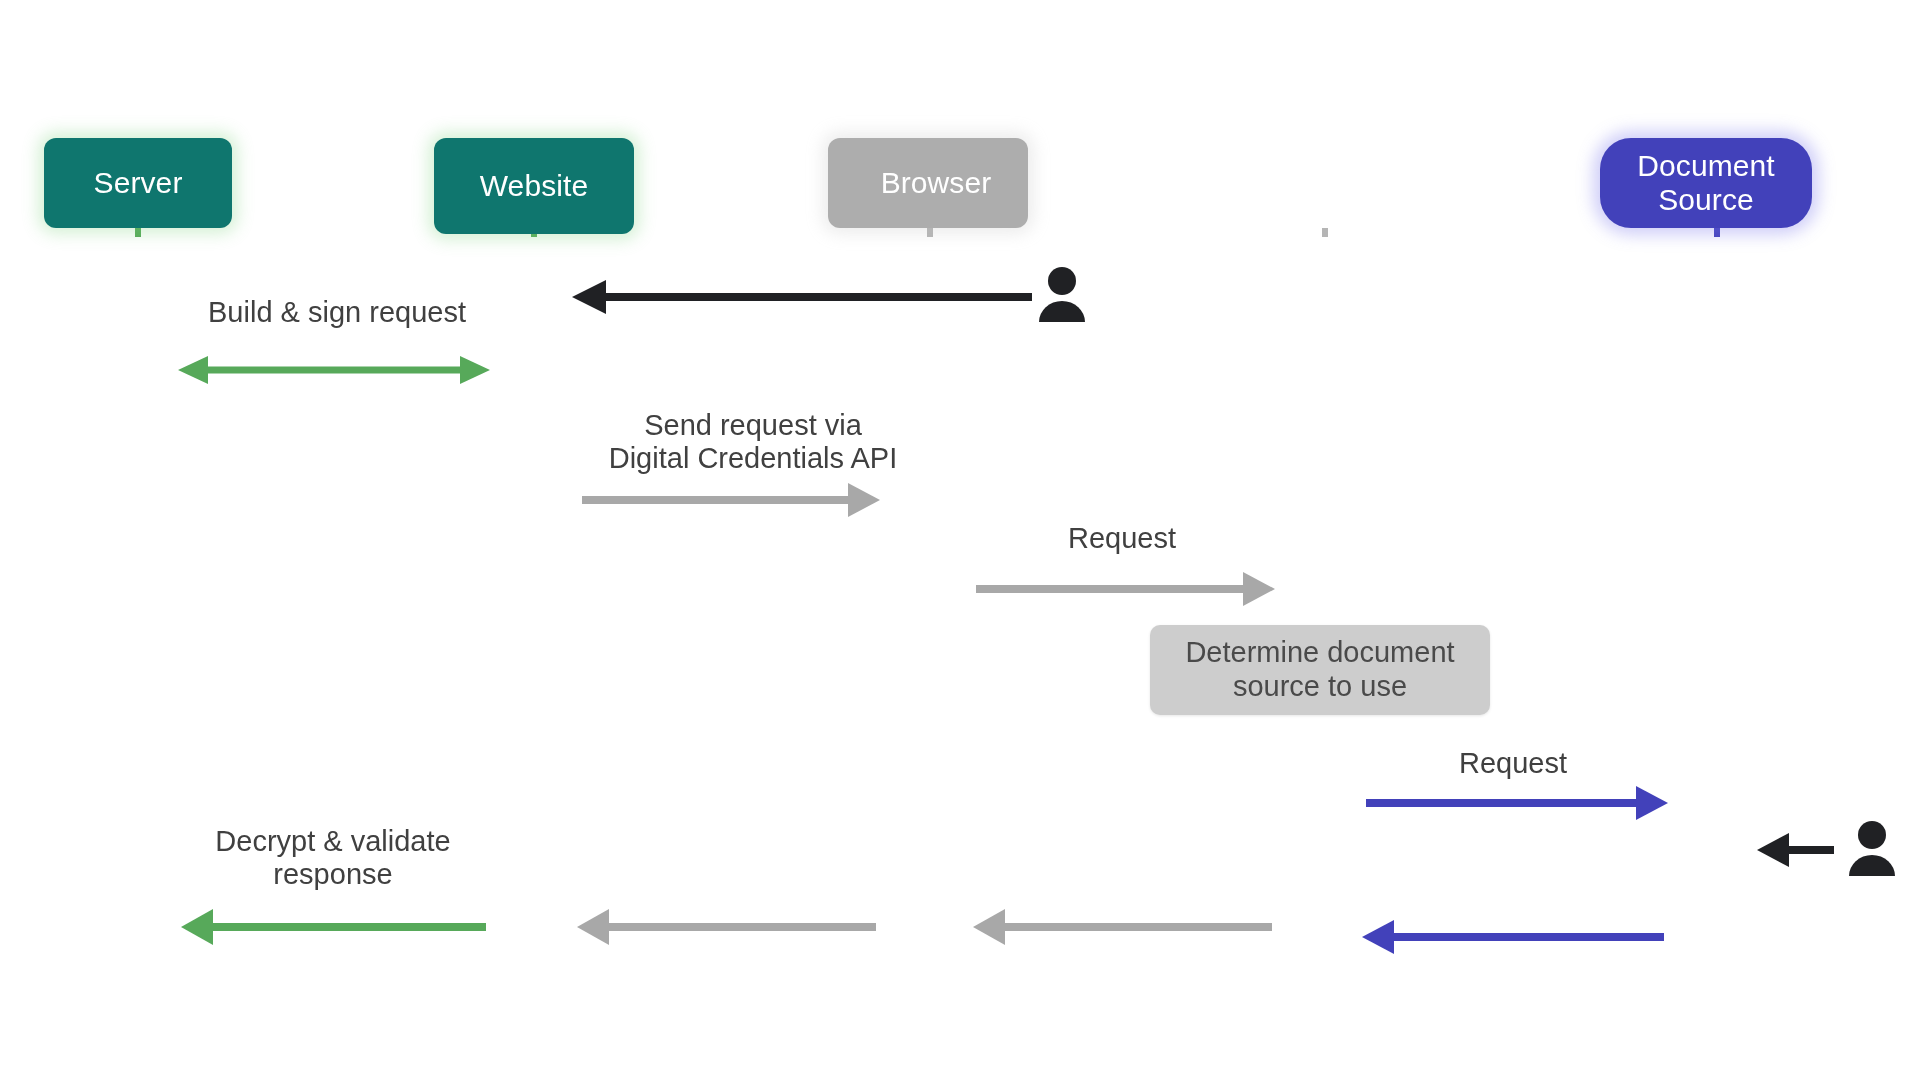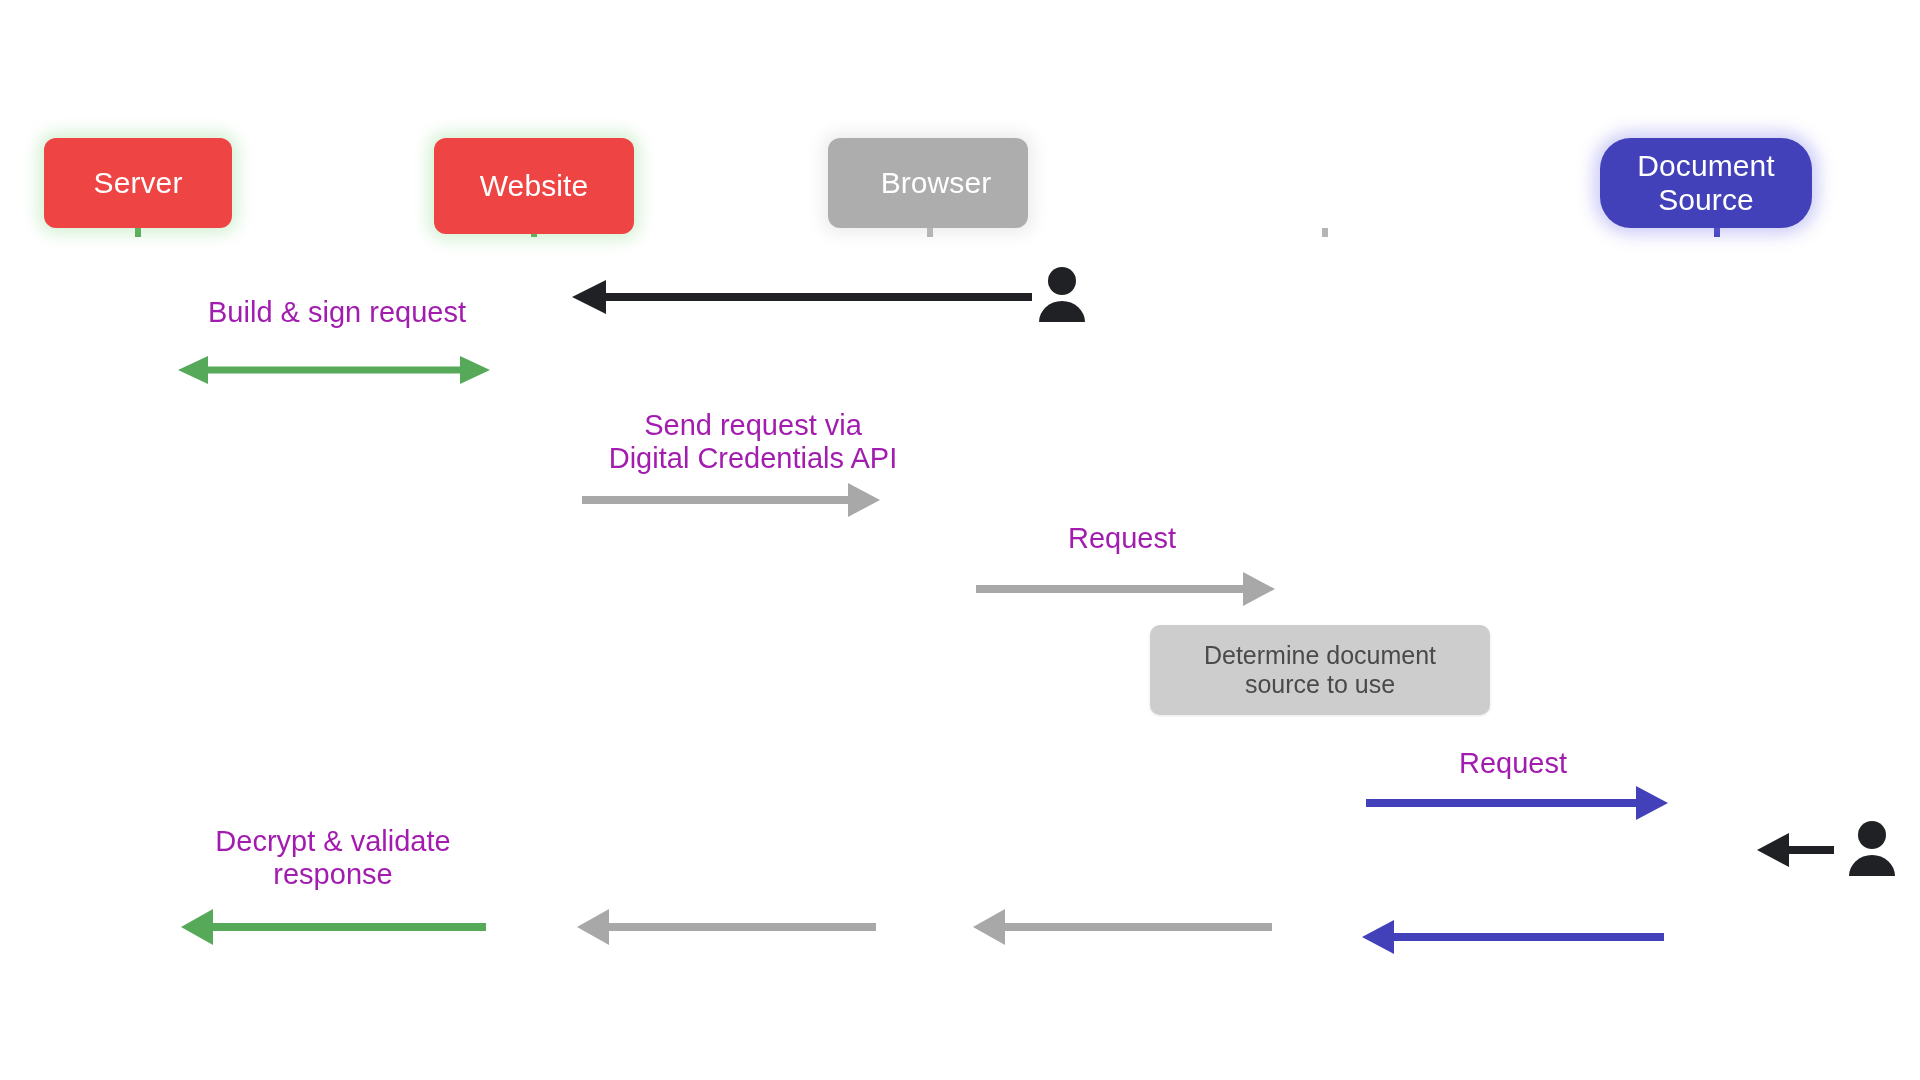--- a/index.html
+++ b/index.html
@@ -29,21 +29,21 @@
     text-align: center;
     border-radius: 12px;
     color: #ffffff;
     font-size: 30px;
     line-height: 1.15;
     letter-spacing: 0.1px;
     box-sizing: border-box;
     padding: 4px 8px;
   }
   .participant.green {
-    background: #ef4444;
+    background: #0f766e;
     box-shadow: 0 0 16px 6px rgba(120, 210, 120, 0.30);
   }
   .participant.gray {
     background: #adadad;
     box-shadow: 0 0 16px 6px rgba(190, 190, 190, 0.28);
   }
   .participant.purple {
     background: #4241ba;
     box-shadow: 0 0 16px 7px rgba(120, 118, 235, 0.35);
   }
@@ -56,33 +56,33 @@
   }
   .lifeline.green  { background-image: linear-gradient(to bottom, #57a95a 0 9px, transparent 9px 18px); }
   .lifeline.gray   { background-image: linear-gradient(to bottom, #b5b5b5 0 9px, transparent 9px 18px); }
   .lifeline.purple { background-image: linear-gradient(to bottom, #4241ba 0 9px, transparent 9px 18px); }
 
   
   .msg-label {
     position: absolute;
     font-size: 29px;
     line-height: 1.13;
-    color: #a21caf;
+    color: #404040;
     text-align: center;
     white-space: pre-line;
     transform: translateX(-50%);
   }
 
   
   .note-box {
     position: absolute;
     background: #cdcdcd;
     border-radius: 10px;
     color: #4a4a4a;
-    font-size: 25px;
+    font-size: 29px;
     line-height: 1.17;
     display: flex;
     align-items: center;
     justify-content: center;
     text-align: center;
     white-space: pre-line;
     box-sizing: border-box;
     padding: 6px 14px;
     box-shadow: 0 1px 3px rgba(0,0,0,0.10);
   }

